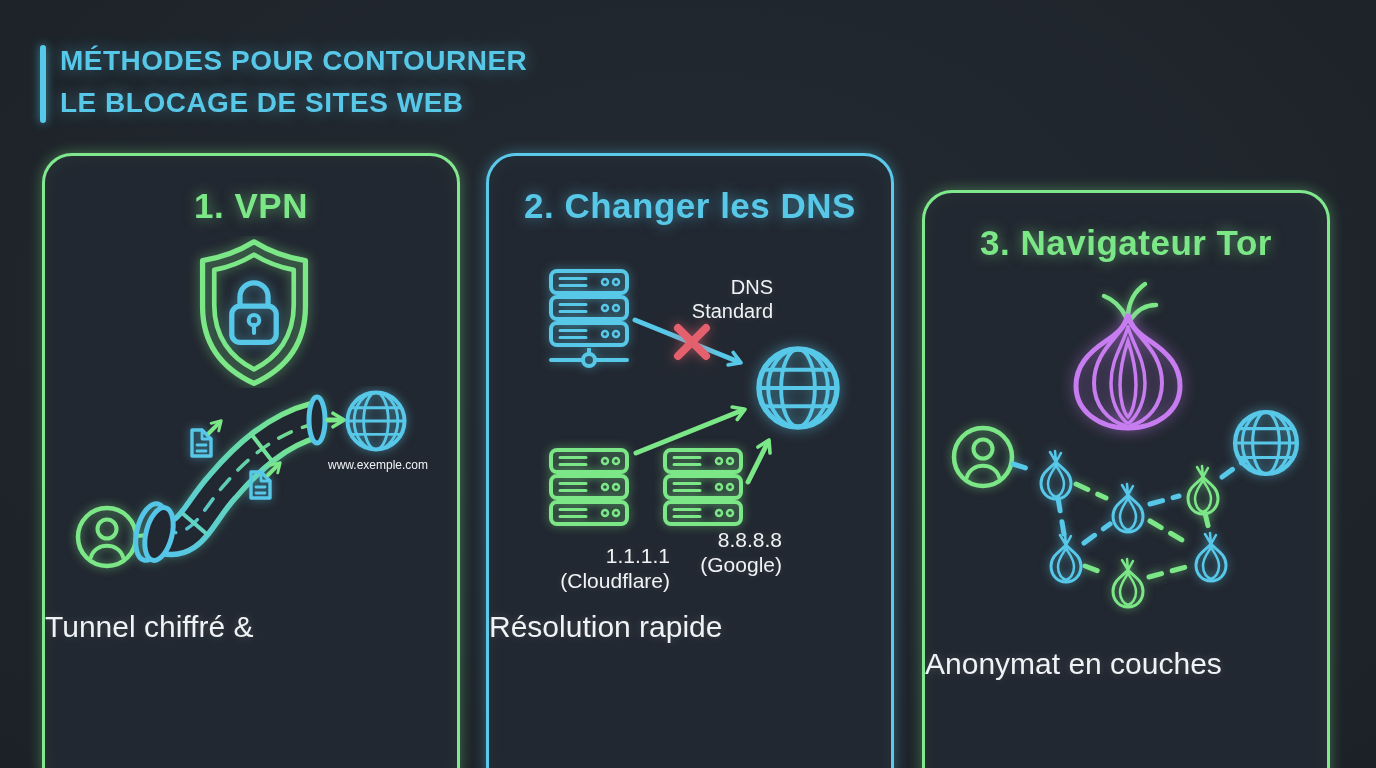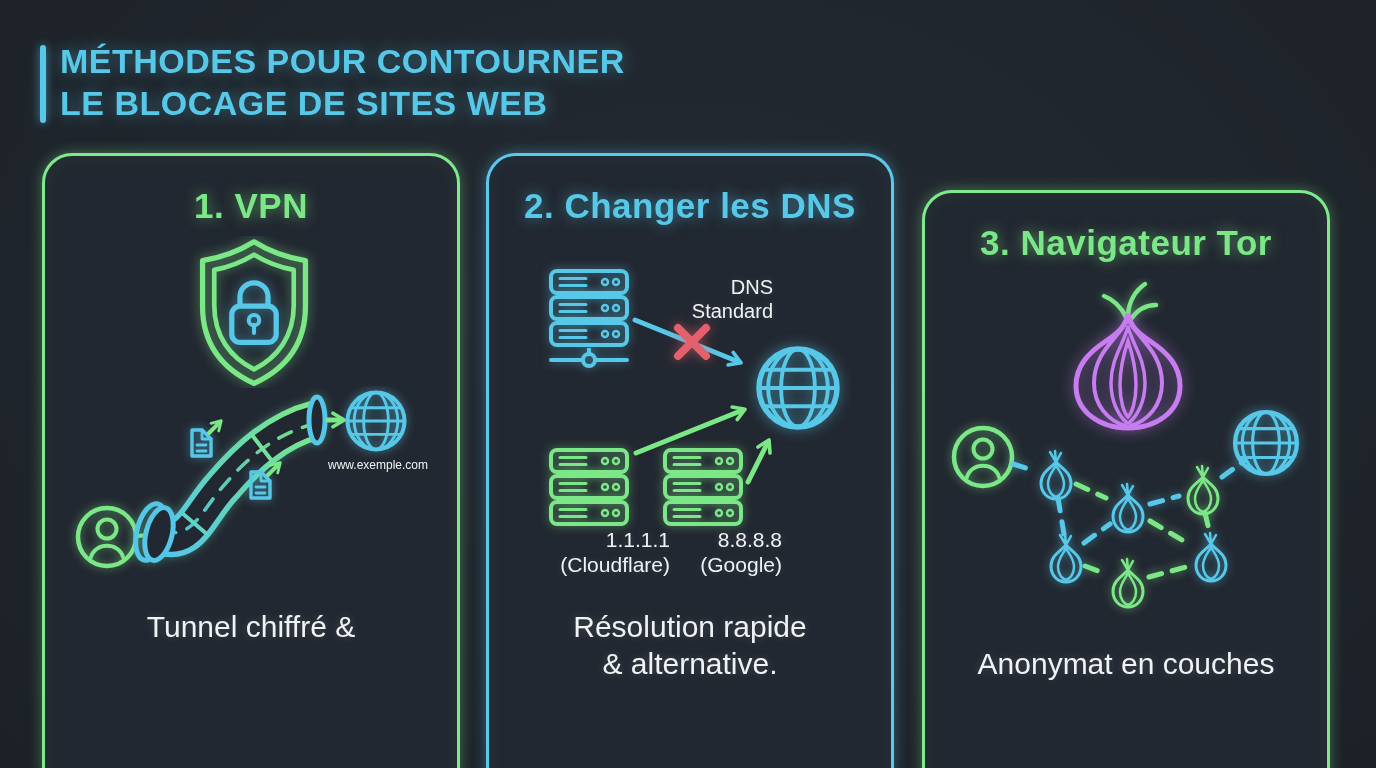--- a/index.html
+++ b/index.html
@@ -11,38 +11,38 @@
   .stage{
     position:relative;width:1376px;height:768px;overflow:hidden;
     background:radial-gradient(ellipse at 50% 40%, #242a33 0%, var(--bg) 55%, #1c2127 100%);
     font-family:"Liberation Sans", sans-serif;
   }
   .accent-bar{
     position:absolute;left:40px;top:45px;width:6px;height:78px;
     background:var(--cyan);border-radius:3px;box-shadow:0 0 10px rgba(88,200,233,.65);
   }
   h1{
-    position:absolute;left:60px;top:40px;font-size:34px;line-height:42px;
+    position:absolute;left:60px;top:40px;font-size:28px;line-height:42px;
     font-weight:800;letter-spacing:.5px;color:var(--cyan);
     text-shadow:0 0 16px rgba(88,200,233,.45);
   }
   .card{
     position:absolute;top:153px;height:644px;background:var(--card_bg);
     border:3px solid;border-radius:30px;
   }
   .card.green{border-color:#80e98e;box-shadow:0 0 14px rgba(124,231,135,.40), inset 0 0 18px rgba(124,231,135,.07);}
   .card.cyan{border-color:#5ac9ea;box-shadow:0 0 14px rgba(88,200,233,.40), inset 0 0 18px rgba(88,200,233,.07);}
   #card-vpn{left:42px;width:418px;}
   #card-dns{left:486px;width:408px;border-radius:30px;}
   #card-tor{left:922px;width:408px;margin-top:37px;}
   .card-title{position:absolute;top:30px;left:0;width:100%;text-align:center;font-size:35px;font-weight:800;letter-spacing:.5px;}
   .card-title.green{color:var(--green);text-shadow:0 0 14px rgba(124,231,135,.55);}
   .card-title.cyan{color:var(--cyan);text-shadow:0 0 14px rgba(88,200,233,.55);}
   .caption{
-    position:absolute;left:0;top:452px;width:100%;text-align:center;
+    position:absolute;left:0;top:452px;width:100%;
     font-size:30px;line-height:37px;color:var(--text);
     text-shadow:0 0 10px rgba(240,243,245,.18);
   }
   .label{position:absolute;color:var(--text);text-align:right;font-size:20px;line-height:24px;text-shadow:0 0 8px rgba(240,243,245,.15);}
   .label.ip{font-size:21px;line-height:25px;}
   .website-label{position:absolute;left:233px;top:302px;width:200px;text-align:center;font-size:12px;color:var(--text);}
   svg.abs{position:absolute;}
   .glow-green{filter:drop-shadow(0 0 5px rgba(124,231,135,.55));}
   .glow-cyan{filter:drop-shadow(0 0 5px rgba(88,200,233,.55));}
   .glow-purple{filter:drop-shadow(0 0 7px rgba(199,124,240,.60));}
@@ -183,24 +183,24 @@
           <use href="#srv"></use>
         </g>
       <g class="glow-green" style="color:var(--green)" transform="translate(176,194)">
           <use href="#srv"></use>
         </g>
       <line x1="147" y1="197" x2="254" y2="154" stroke="var(--green)" stroke-width="5" stroke-linecap="round" marker-end="url(#ah-green)"></line>
       <line x1="259" y1="226" x2="279" y2="186" stroke="var(--green)" stroke-width="5" stroke-linecap="round" marker-end="url(#ah-green)"></line>
     </svg>
 
     <div class="label" style="left:124px;top:119px;width:160px"><span>DNS</span><br><span>Standard</span></div>
-    <div class="label ip" style="left:21px;top:371px;width:160px"><span>1.1.1.1</span><br><span>(Cloudflare)</span></div>
+    <div class="label ip" style="left:21px;top:387px;width:160px"><span>1.1.1.1</span><br><span>(Cloudflare)</span></div>
     <div class="label ip" style="left:133px;top:371px;width:160px"><span>8.8.8.8</span><br><span>(Google)</span></div>
 
-    <p class="caption"><span>Résolution rapide</span><br><span>&amp; alternative.</span></p>
+    <p class="caption"><span>Résolution rapide</span><br></p>
   </section>
 
   <section class="card green" id="card-tor">
     <h2 class="card-title green">3. Navigateur Tor</h2>
 
     <svg class="abs" style="left:0;top:85px" width="408" height="345" viewBox="0 0 408 345">
       <g transform="translate(203,93)">
         <g class="glow-green" stroke="var(--green)" fill="none" stroke-width="4.5" stroke-linecap="round">
           <path d="M-2,-54 C-8,-66 -16,-72 -24,-75"></path>
           <path d="M0,-56 C1,-70 7,-80 17,-87"></path>

